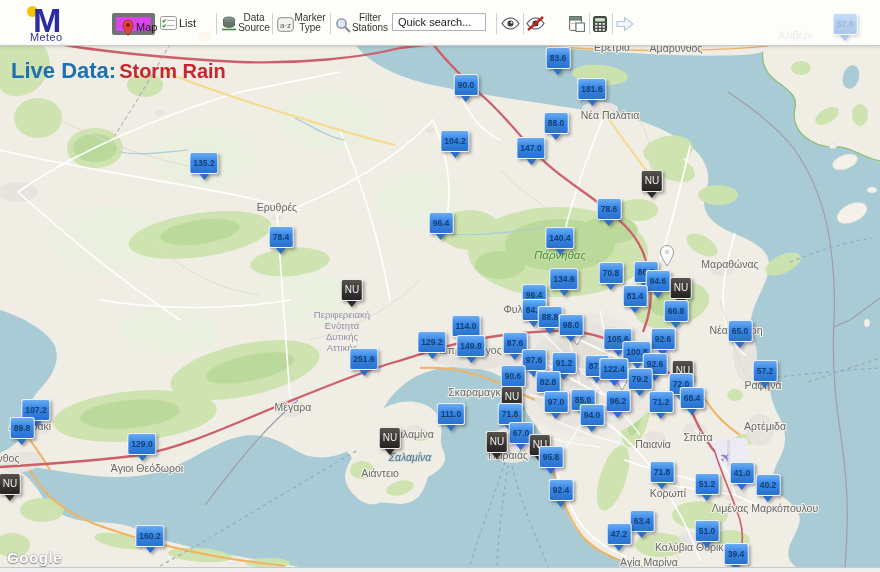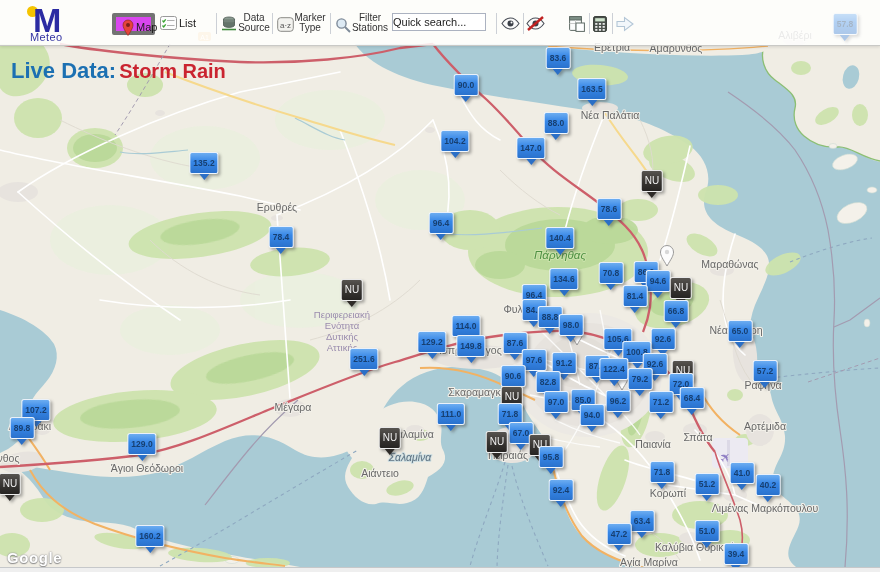--- a/index.html
+++ b/index.html
@@ -18,21 +18,21 @@
 #tb .sep{position:absolute;top:13px;width:1px;height:21px;background:#ccd0d6}
 #tb .lbl2{position:absolute;top:13px;font-size:10px;line-height:10px;color:#333;text-align:center;white-space:nowrap}
 .ico{position:absolute}
 #logoM{position:absolute;left:33px;top:3px;font-size:34px;line-height:34px;font-weight:bold;color:#2b2ba2}
 #logoTxt{position:absolute;left:30px;top:31px;font-size:11px;color:#3333a2;letter-spacing:.4px}
 #logoDot{position:absolute;left:27px;top:6px;width:11px;height:11px;border-radius:50%;background:#f5c400}
 #mapbtn{position:absolute;left:112px;top:13px;width:43px;height:22px;background:#d946ef;border:4px solid #737373;border-radius:2px}
 #mapbtn span{position:absolute;left:20px;top:4px;font-size:11px;color:#1a1a1a}
 #listbtn{position:absolute;left:160px;top:13px;width:40px;height:22px}
 #listbtn span{position:absolute;left:19px;top:4px;font-size:11px;color:#1a1a1a}
-#qsearch{position:absolute;left:392px;top:13px;width:94px;height:18px;background:#fff;border:1px solid #abb2c0;font-size:11px;line-height:16px;color:#1c1c1c;}
+#qsearch{position:absolute;left:392px;top:13px;width:94px;height:18px;background:#fff;border:1px solid #abb2c0;font-size:11px;line-height:16px;color:#1c1c1c;padding-left:5px}
 </style></head>
 <body>
 <div id="stage">
  <div id="map">
 <svg width="880" height="567" viewBox="0 0 880 567">
 <rect x="0" y="0" width="880" height="567" fill="#f0ede4"></rect>
 
 <g fill="#eaf0de" opacity="0.8">
  <ellipse cx="205" cy="158" rx="55" ry="32"></ellipse>
  <ellipse cx="110" cy="240" rx="60" ry="35"></ellipse>
@@ -285,21 +285,21 @@
 <text x="560" y="259" font-family="Liberation Sans" font-size="11.5" font-style="italic" fill="#4f9143" text-anchor="middle" paint-order="stroke" stroke="#cde3ad" stroke-width="2" stroke-linejoin="round">Πάρνηθας</text>
 <g font-family="Liberation Sans" font-size="9.5" fill="#9a8cae" text-anchor="middle">
  <text x="342" y="318">Περιφερειακή</text>
  <text x="342" y="329">Ενότητα</text>
  <text x="342" y="340">Δυτικής</text>
  <text x="342" y="351">Αττικής</text>
 </g>
 </svg>
 <div class="m" style="left:558px;top:58px;z-index:58">83.6</div>
 <div class="m" style="left:466px;top:85px;z-index:85">90.0</div>
-<div class="m" style="left:592px;top:89px;z-index:89">163.5</div>
+<div class="m" style="left:592px;top:89px;z-index:89">181.6</div>
 <div class="m" style="left:556px;top:123px;z-index:123">88.0</div>
 <div class="m" style="left:455px;top:141px;z-index:141">104.2</div>
 <div class="m" style="left:531px;top:148px;z-index:148">147.0</div>
 <div class="m" style="left:204px;top:163px;z-index:163">135.2</div>
 <div class="m n" style="left:652px;top:181px;z-index:181">NU</div>
 <div class="m" style="left:609px;top:209px;z-index:209">78.6</div>
 <div class="m" style="left:441px;top:223px;z-index:223">96.4</div>
 <div class="m" style="left:281px;top:237px;z-index:237">78.4</div>
 <div class="m" style="left:560px;top:238px;z-index:238">140.4</div>
 <div class="m" style="left:646px;top:272px;z-index:272">86.0</div>

